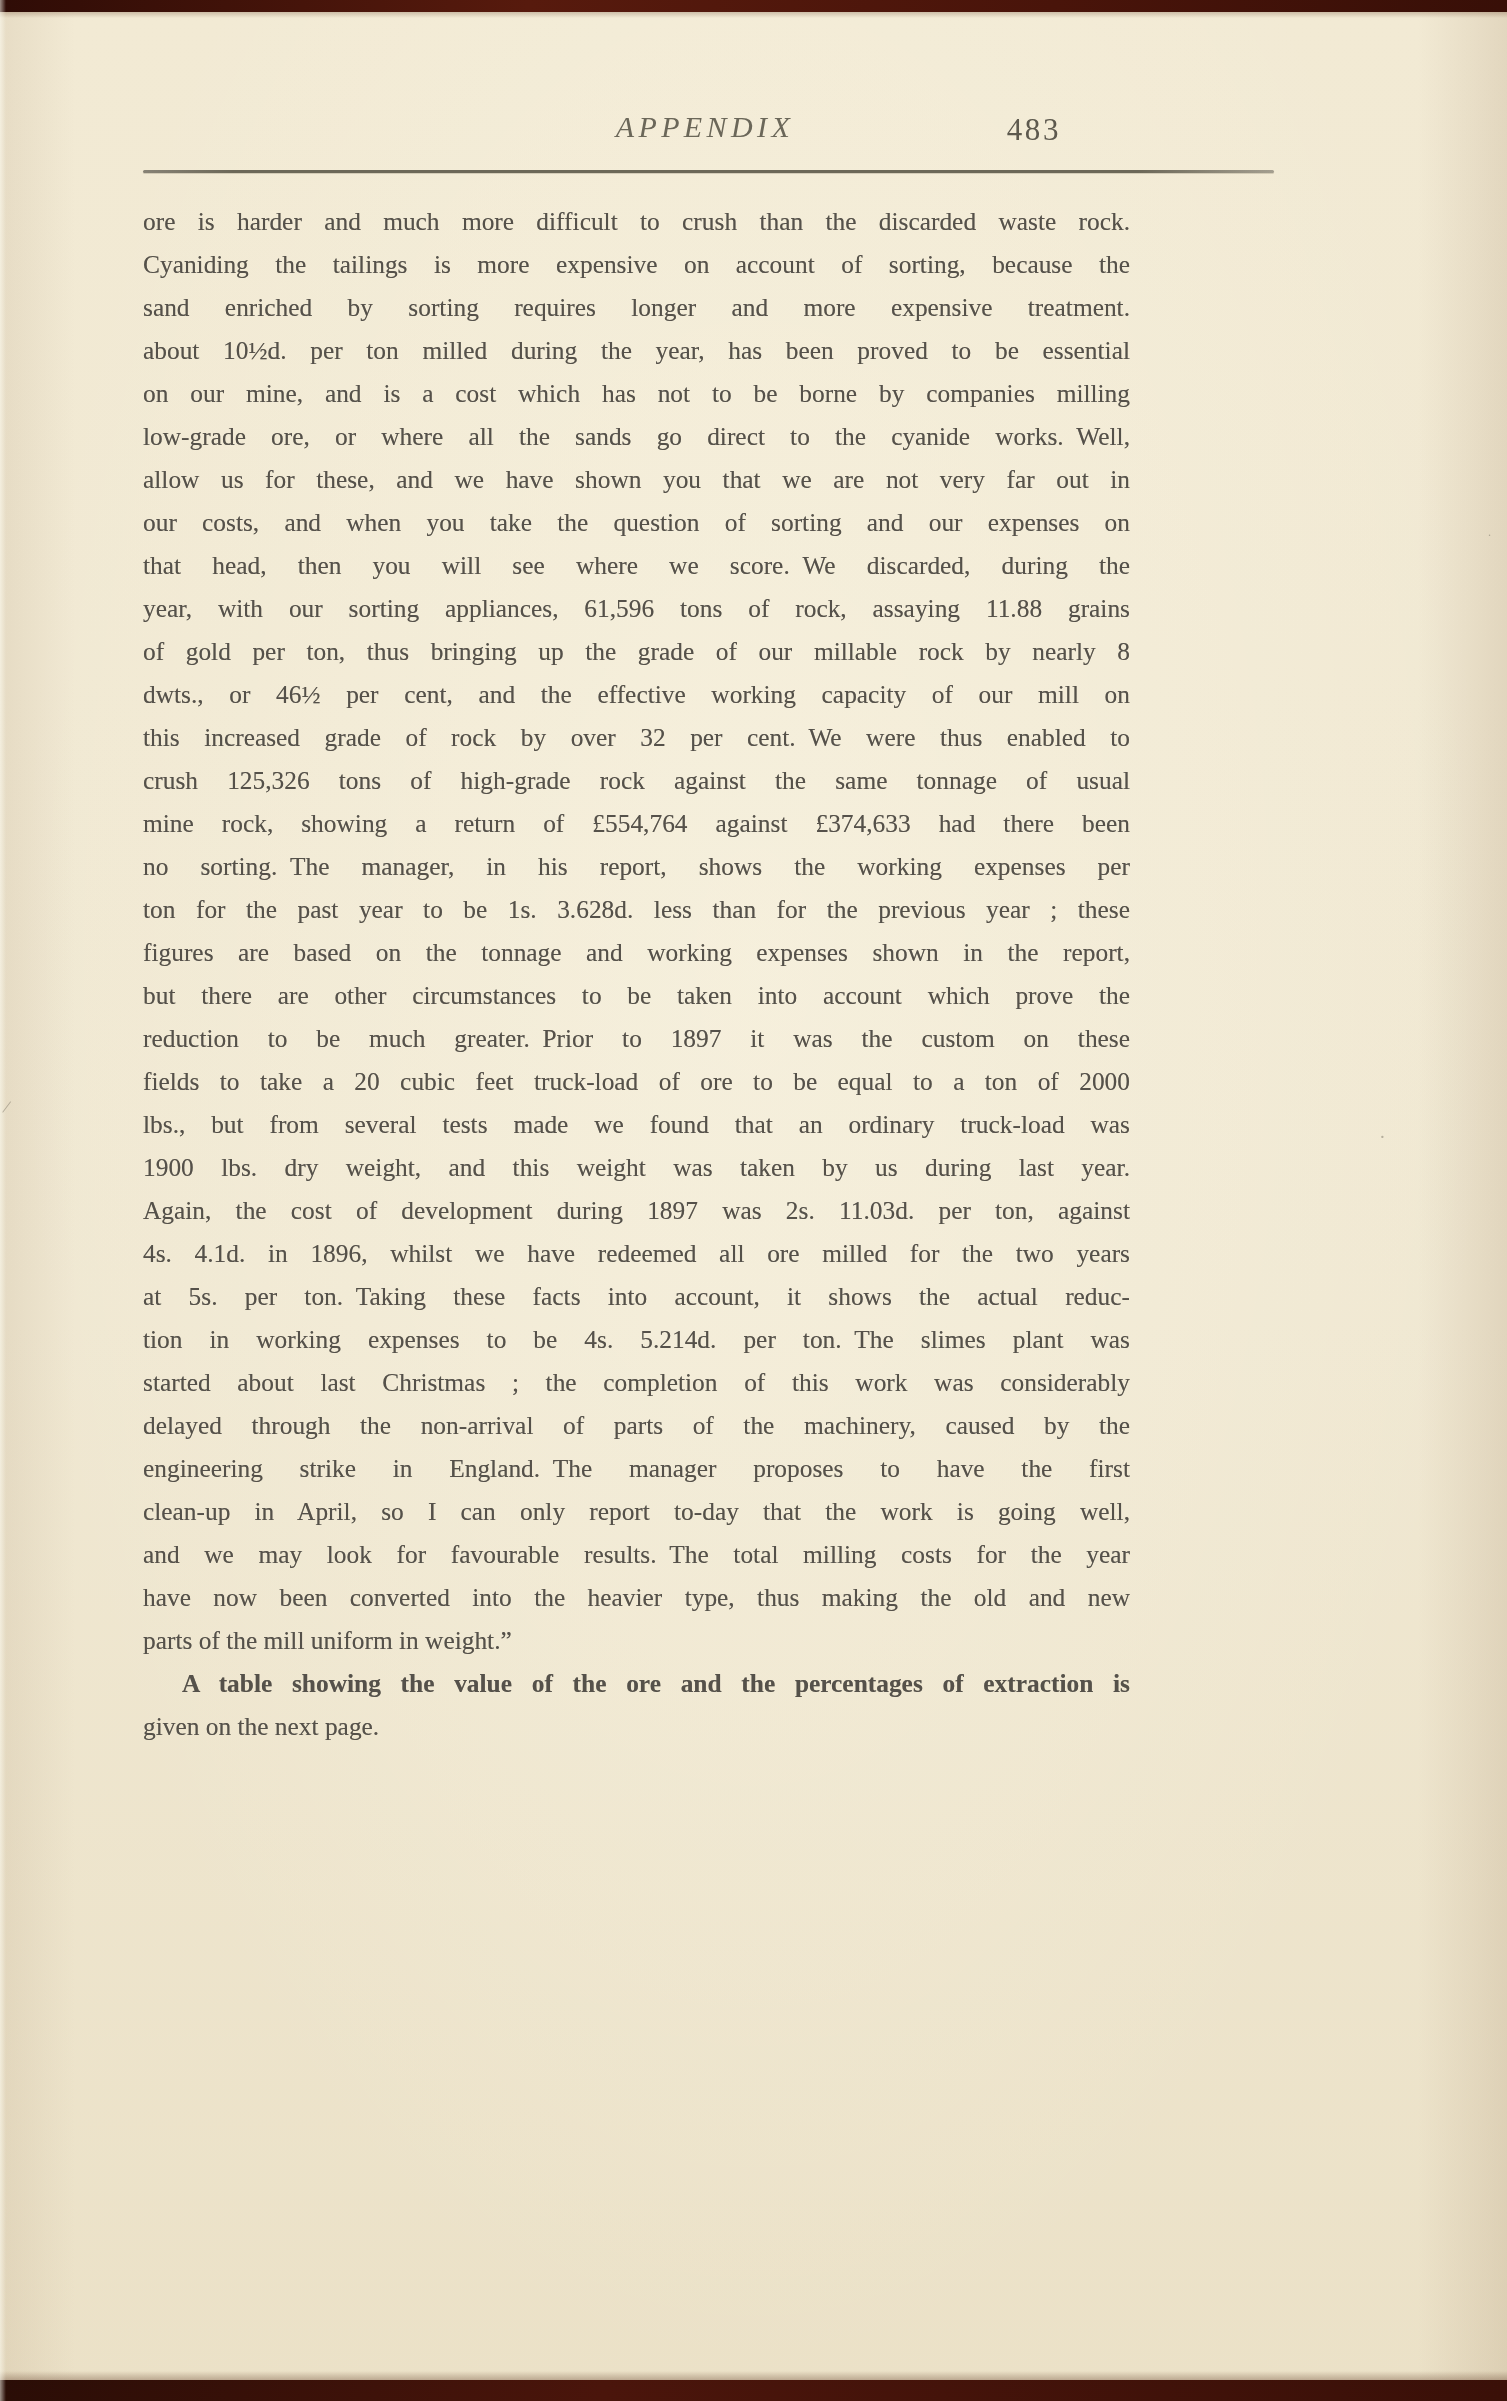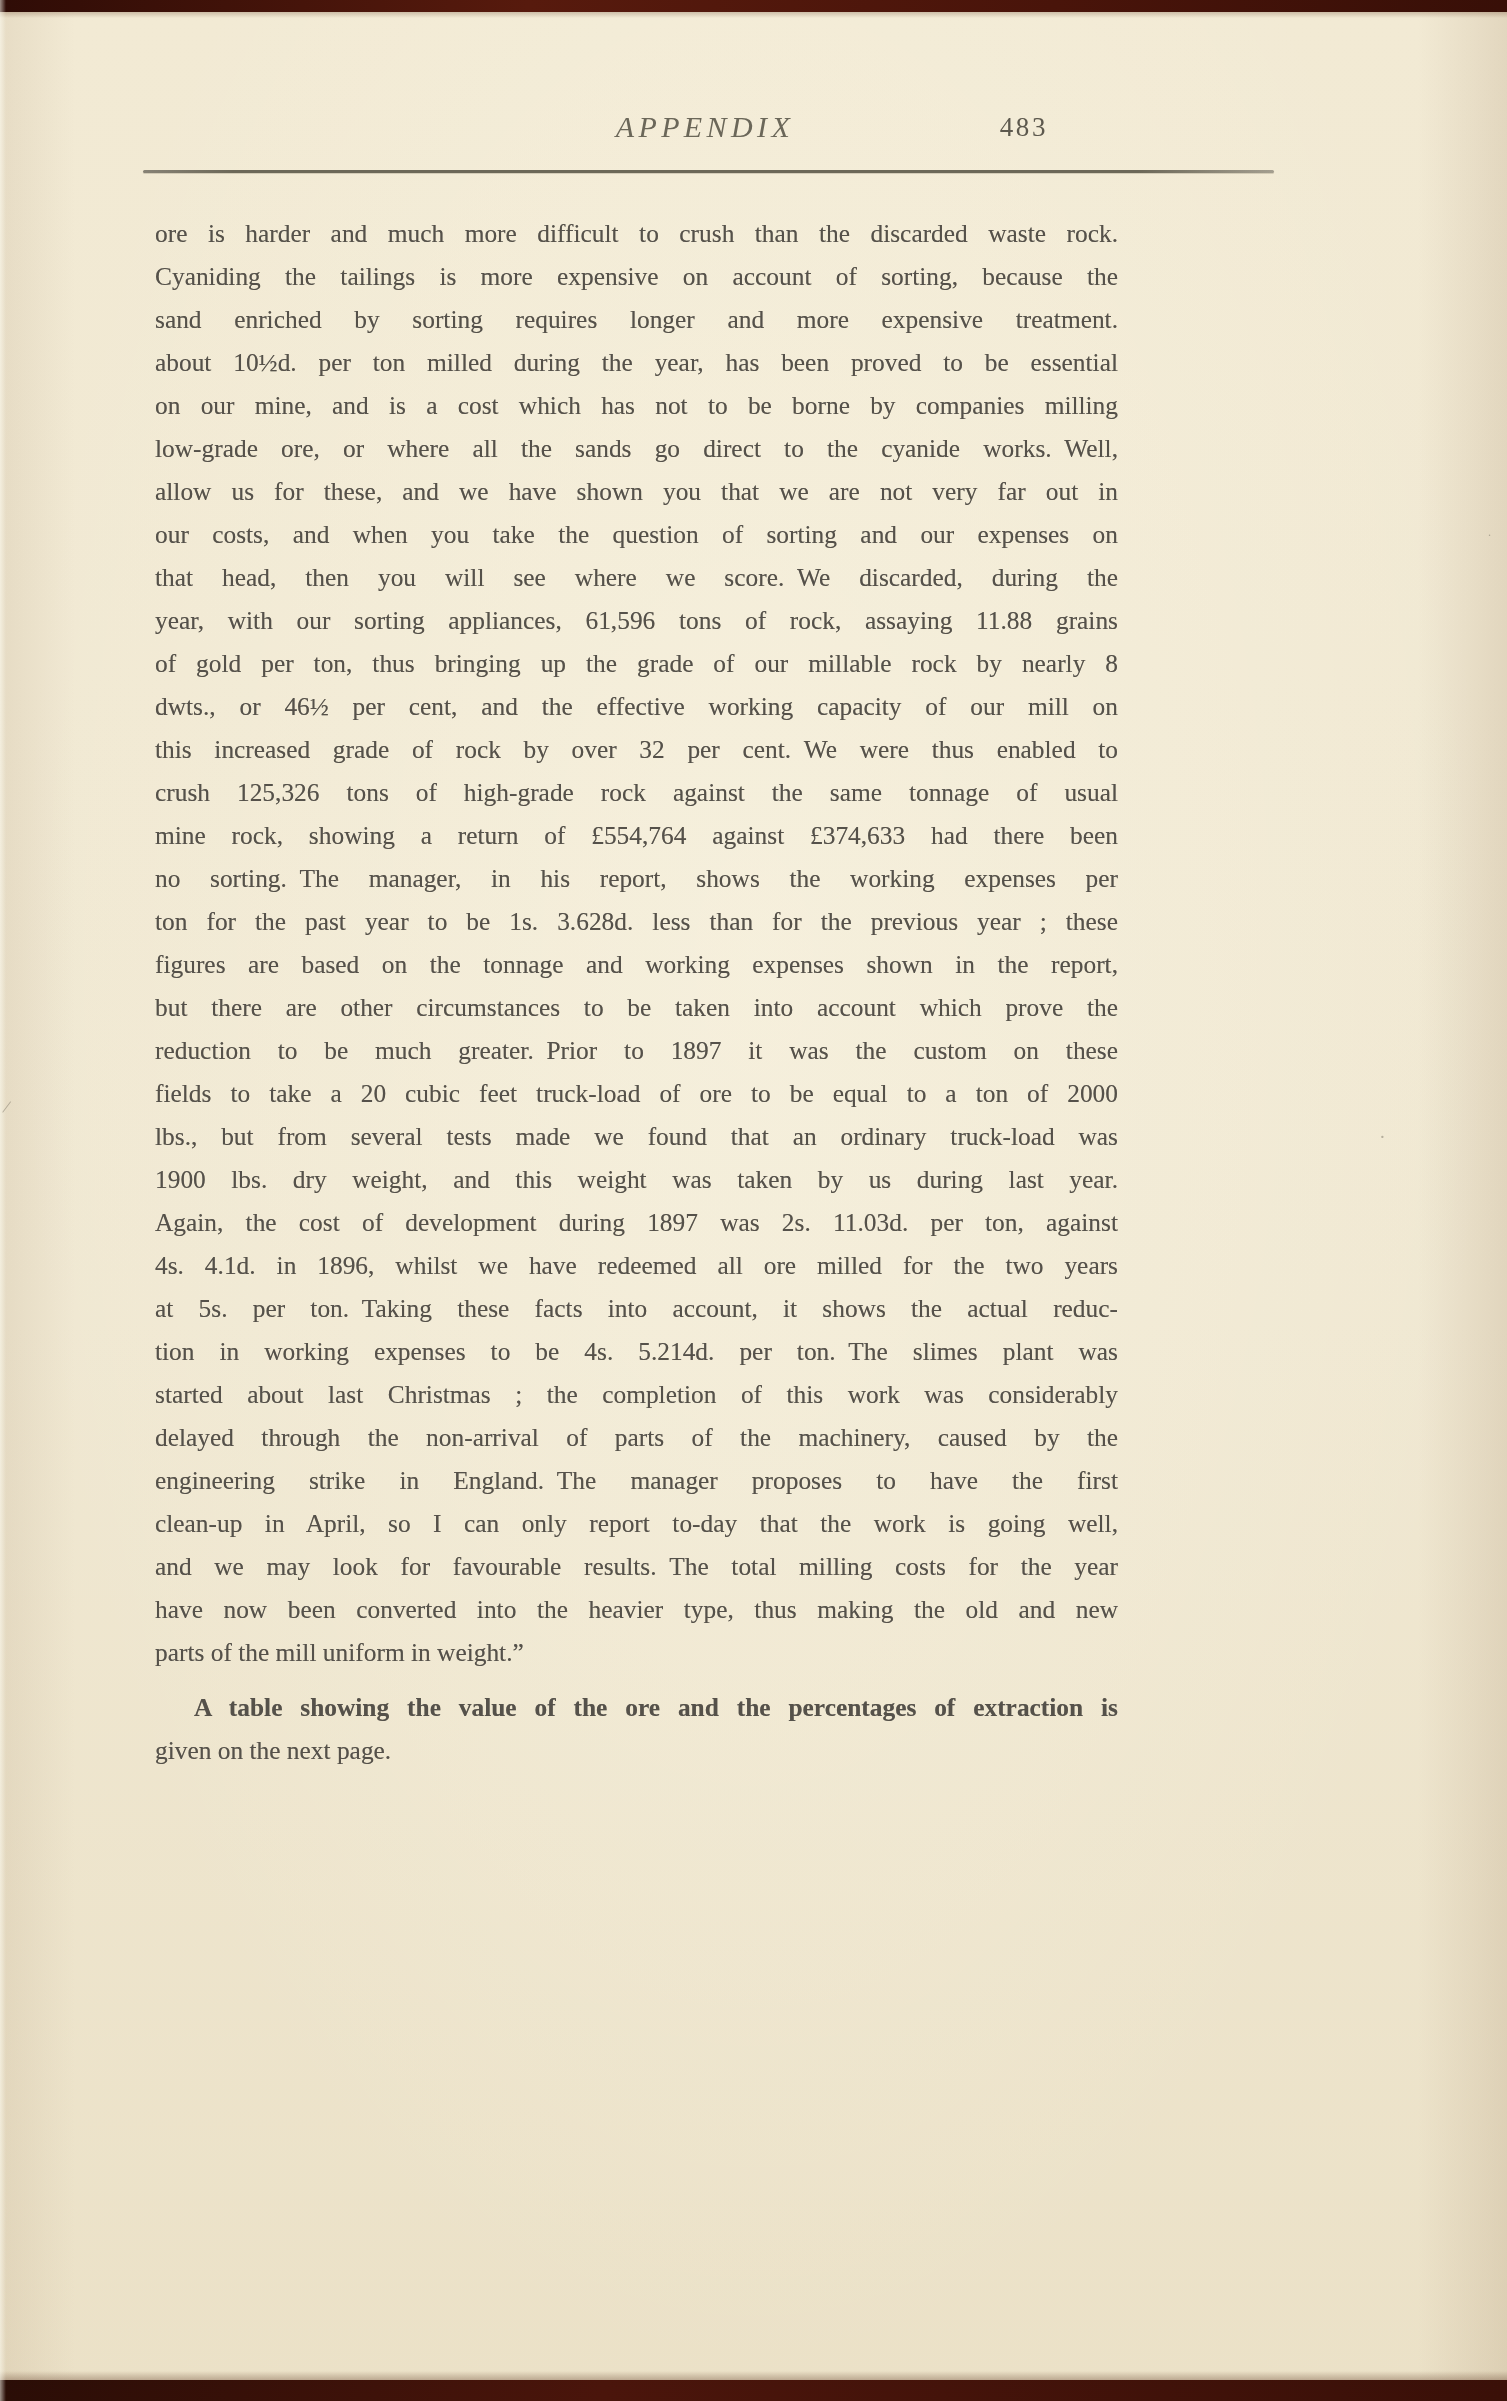--- a/index.html
+++ b/index.html
@@ -40,36 +40,36 @@
   .header {
     position: absolute; top: 110px; left: 143px; width: 1131px; height: 44px;
   }
   .running-title {
     position: absolute; left: 50%; transform: translateX(-52%);
     font-style: italic; font-size: 30px; letter-spacing: 4.4px;
     color: #6b6759;
     text-align: center;
   }
   .page-number {
-    position: absolute; right: 226px; top: 1.8px;
-    font-size: 27px; letter-spacing: 2.6px; color: #5d594e;
+    position: absolute; right: 213px; top: 1.8px;
+    font-size: 31px; letter-spacing: 2.6px; color: #5d594e;
   }
   .header-rule {
     position: absolute; top: 170px; left: 143px; width: 1131px; height: 2.6px;
     background: linear-gradient(90deg, rgba(100,96,86,0.75), #6c6858 8%, #6c6858 88%, rgba(100,96,86,0.55));
     border-radius: 1.8px;
     box-shadow: 0 0.9px 0 rgba(120,110,90,0.25);
   }
   .body-text {
     position: absolute; top: 200px; left: 143px; width: 987px;
     font-size: 25.4px; line-height: 43px;
     color: #55514a;
     text-shadow: 0 0 0.5px rgba(85,81,74,0.45);
   }
-  .paragraph { margin: 12px; }
+  .paragraph { margin: 0; }
   .line { text-align: justify; text-align-last: justify; white-space: normal; }
   .line.para-last { text-align-last: left; }
   .paragraph.indented .line:first-child { text-indent: 39px; font-weight: bold; }
   .specks { position: absolute; top: 0; left: 0; width: 1.8px; height: 1.8px; }
   .speck {
     position: absolute; color: #7a7466; font-size: 19px; opacity: 0.5;
   }
 </style>
 </head>
 <body>

